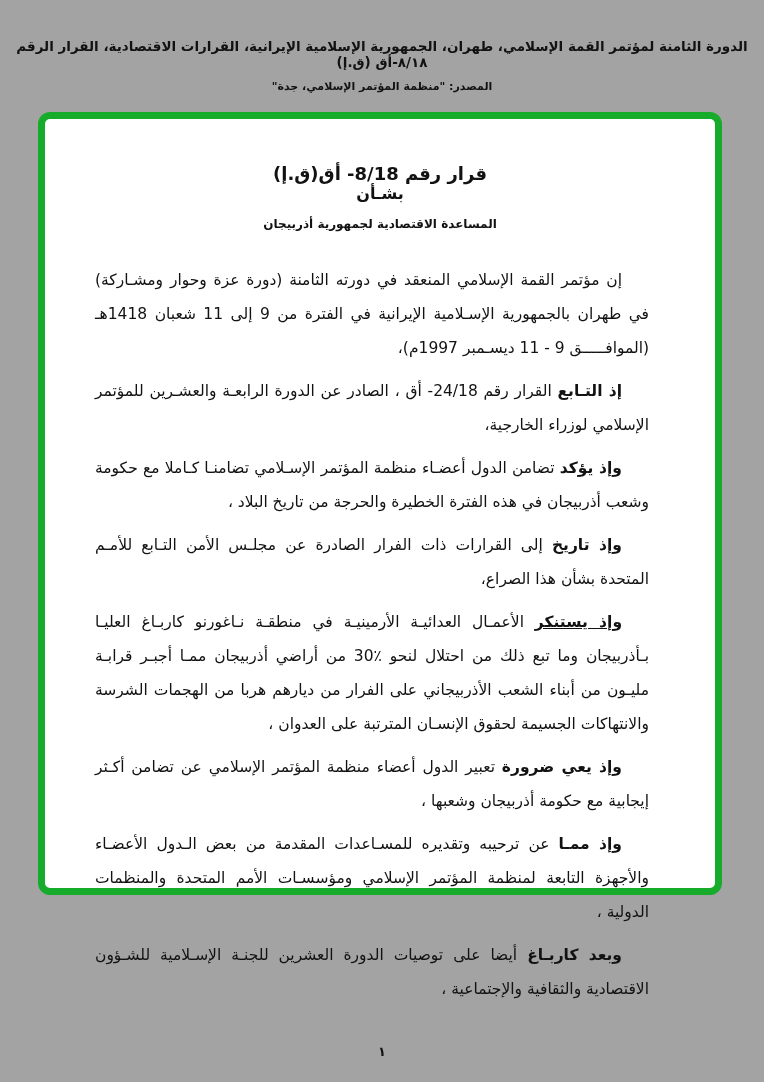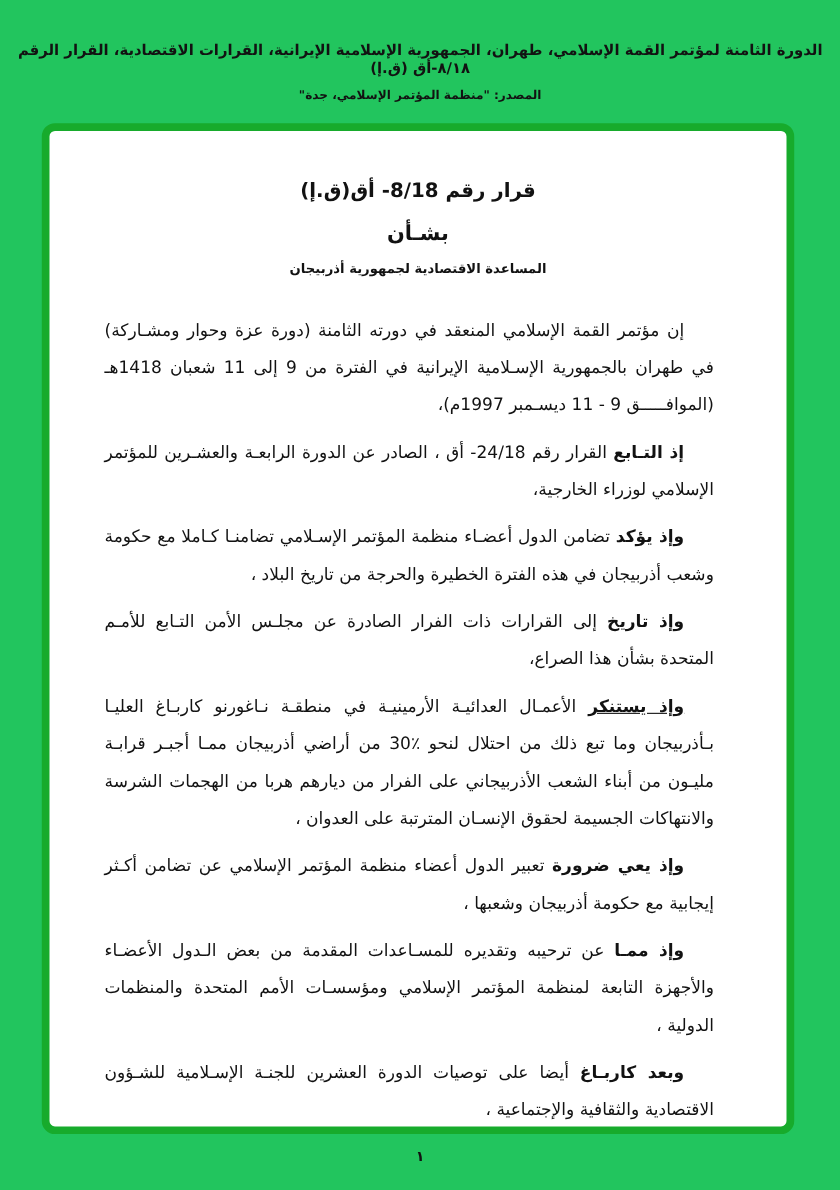--- a/index.html
+++ b/index.html
@@ -3,47 +3,47 @@
 <meta charset="utf-8">
 <style>
   html, body { margin: 0; padding: 0; background: #ffffff; }
   body {
     width: 764px; height: 1082px;
     font-family: "DejaVu Sans", sans-serif;
     color: #121212;
     position: relative;
     overflow: hidden;
   }
-  .page { position: relative; width: 764px; height: 1082px; background: #22c55e; }
+  .page { position: relative; width: 764px; height: 1082px; background: #a3a3a3; }
 
   
   .page-header {
     position: absolute; top: 38px; left: 0; right: 0;
     direction: rtl; text-align: center;
   }
   .header-line1 { font-size: 13.5px; font-weight: bold; letter-spacing: 0px; }
   .header-line2 { font-size: 11px; font-weight: bold; margin-top: 10px; }
 
   
   .doc-frame {
     position: absolute; left: 38px; top: 112px;
-    width: 684px; height: 919px;
+    width: 684px; height: 783px;
     border: 7px solid #17ab2c;
     border-radius: 12px;
     box-sizing: border-box;
     background: #fff;
   }
   .doc-content {
     direction: rtl;
     padding: 44px 50px 0 50px;
   }
 
   .title-block { text-align: center; font-weight: bold; }
   .title-line1 { font-size: 18px; }
-  .title-line2 { font-size: 19px; margin-top: 17px; letter-spacing: 1px; }
+  .title-line2 { font-size: 16px; letter-spacing: 1px; }
   .title-line3 { font-size: 12px; margin-top: 14px; }
 
   .body-text {
     margin-top: 32px;
     font-size: 15.5px;
     line-height: 34px;
     text-align: justify;
     text-justify: inter-word;
   }
   p.body-para { margin: 0 16px 9px 0; text-indent: 27px; }

